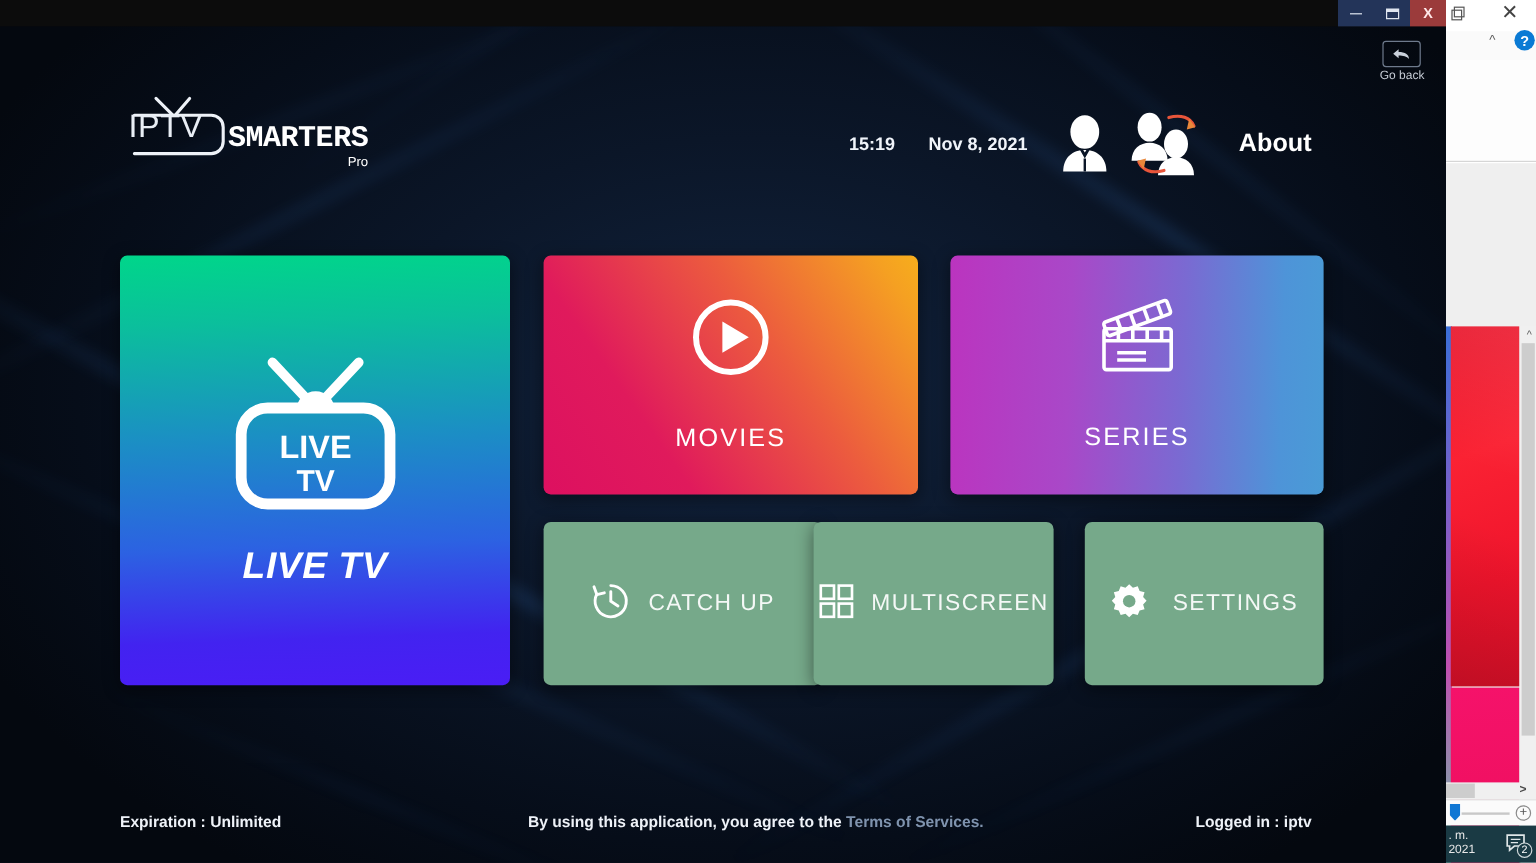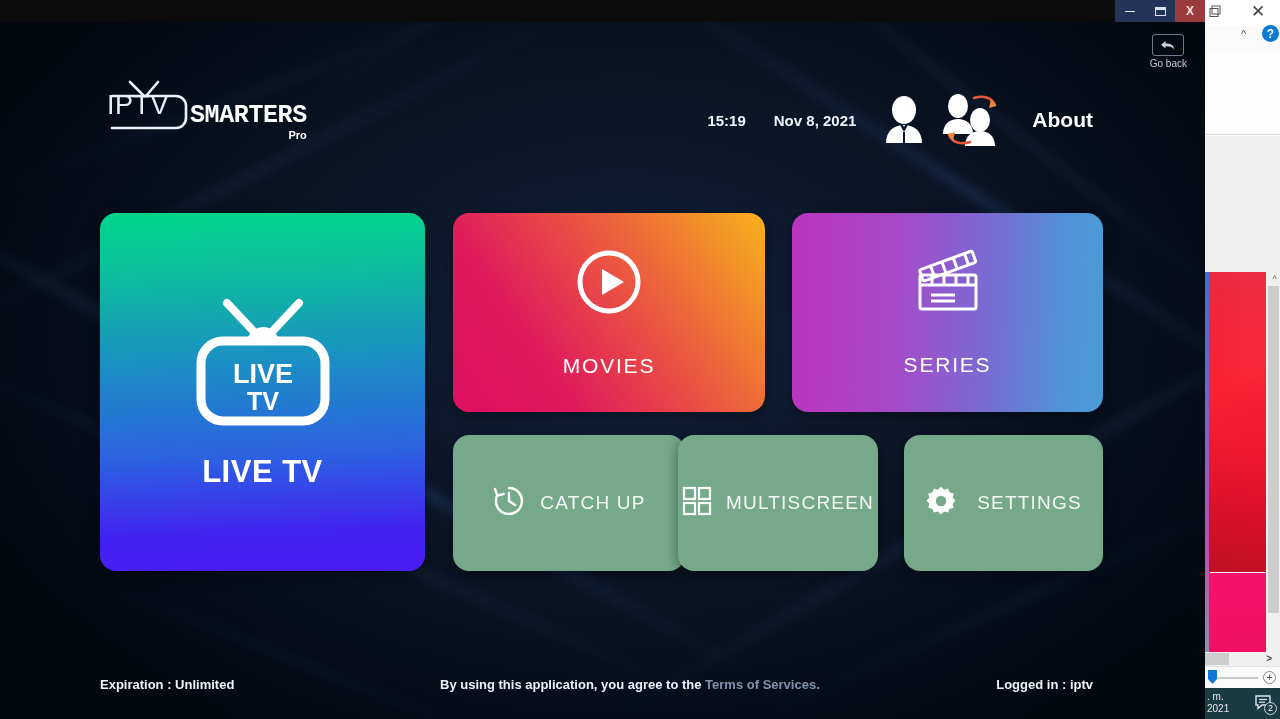--- a/index.html
+++ b/index.html
@@ -182,21 +182,21 @@
 
   
   .logo { position: absolute; top: 72px; left: 100px; display: flex; align-items: flex-end; z-index: 5; }
   .logo-text { position: relative; margin-left: -2px; }
   .logo-smarters {
     color: #ffffff; font-size: 25px; font-weight: bold; letter-spacing: -0.4px;
     line-height: 28px; font-family: Liberation Mono, monospace;
   }
   .logo-pro {
     position: absolute; right: 0; top: 27px;
-    color: #ffffff; font-size: 11px; font-weight: bold;
+    color: #ffffff; font-size: 11px; font-weight: normal;
   }
   .logo-iptv-wrap { position: relative; width: 92px; height: 58px; }
   .logo-iptv-text {
     position: absolute; left: 7px; top: 18px;
     color: #e9eef5; font-size: 27px; font-weight: 300; letter-spacing: 0.5px;
     font-family: "Liberation Sans", sans-serif;
   }
 
   
   .header-right {
@@ -205,30 +205,30 @@
   }
   .hdr-time { color: #f0f4fa; font-size: 15px; font-weight: bold; margin-right: 28px; }
   .hdr-date { color: #f0f4fa; font-size: 15px; font-weight: bold; margin-right: 20px; }
   .hdr-user { width: 56px; height: 50px; margin-right: 6px; }
   .hdr-switch { width: 70px; height: 56px; margin-right: 24px; }
   .hdr-about { color: #ffffff; font-size: 21px; font-weight: bold; }
 
   
   .cards { position: absolute; top: 213px; left: 100px; z-index: 4; }
   .card {
-    position: absolute; border-radius: 16px;
+    position: absolute; border-radius: 6px;
     display: flex; flex-direction: column; align-items: center; justify-content: center;
     box-shadow: 0 3px 14px rgba(0,0,0,0.45);
     cursor: pointer; user-select: none;
   }
   .card-livetv {
     left: 0; top: 0; width: 325px; height: 358px;
     background: linear-gradient(178deg, #00d68a 0%, #0bbf9c 16%, #1b8fc4 42%, #2c62e2 67%, #4223f0 88%, #4a1df5 100%);
   }
-  .livetv-label { color: #fff; font-size: 31px; font-weight: bold; letter-spacing: 0.5px; margin-top: 23px; }
+  .livetv-label { color: #fff; font-size: 31px; font-weight: bold; letter-spacing: 0.5px; margin-top: 23px; font-style: italic; }
   .card-movies {
     left: 353px; top: 0; width: 312px; height: 199px;
     background: linear-gradient(55deg, #dd1060 0%, #e01a5c 28%, #ec5c3e 62%, #f5a022 92%, #f7ae1c 100%);
   }
   .card-series {
     left: 692px; top: 0; width: 311px; height: 199px;
     background: linear-gradient(92deg, #bb34bf 0%, #a948c8 32%, #7a6ad2 62%, #4e94d8 88%, #4a9bd6 100%);
   }
   .card-title { color: #fff; font-size: 21px; font-weight: 400; letter-spacing: 1.8px; margin-top: 34px; }
   .card-small {

